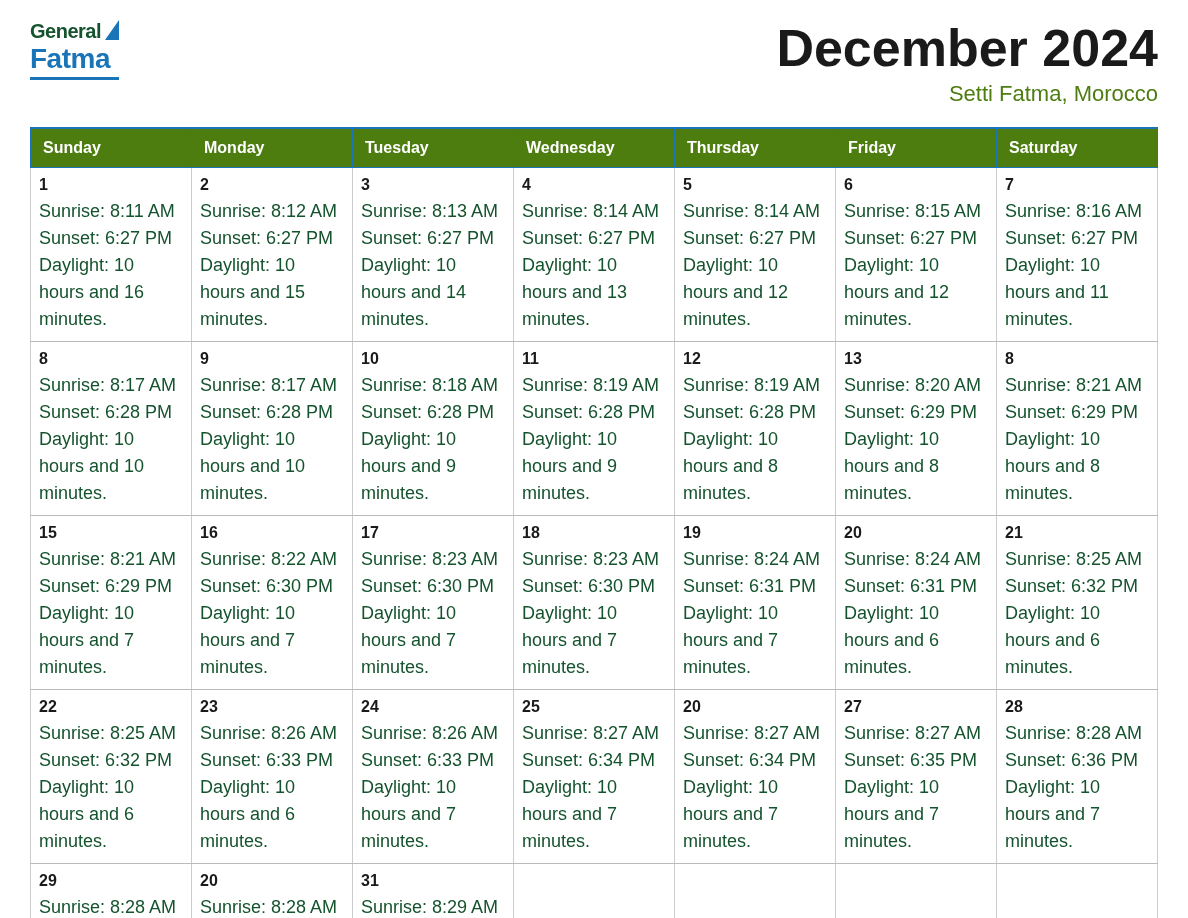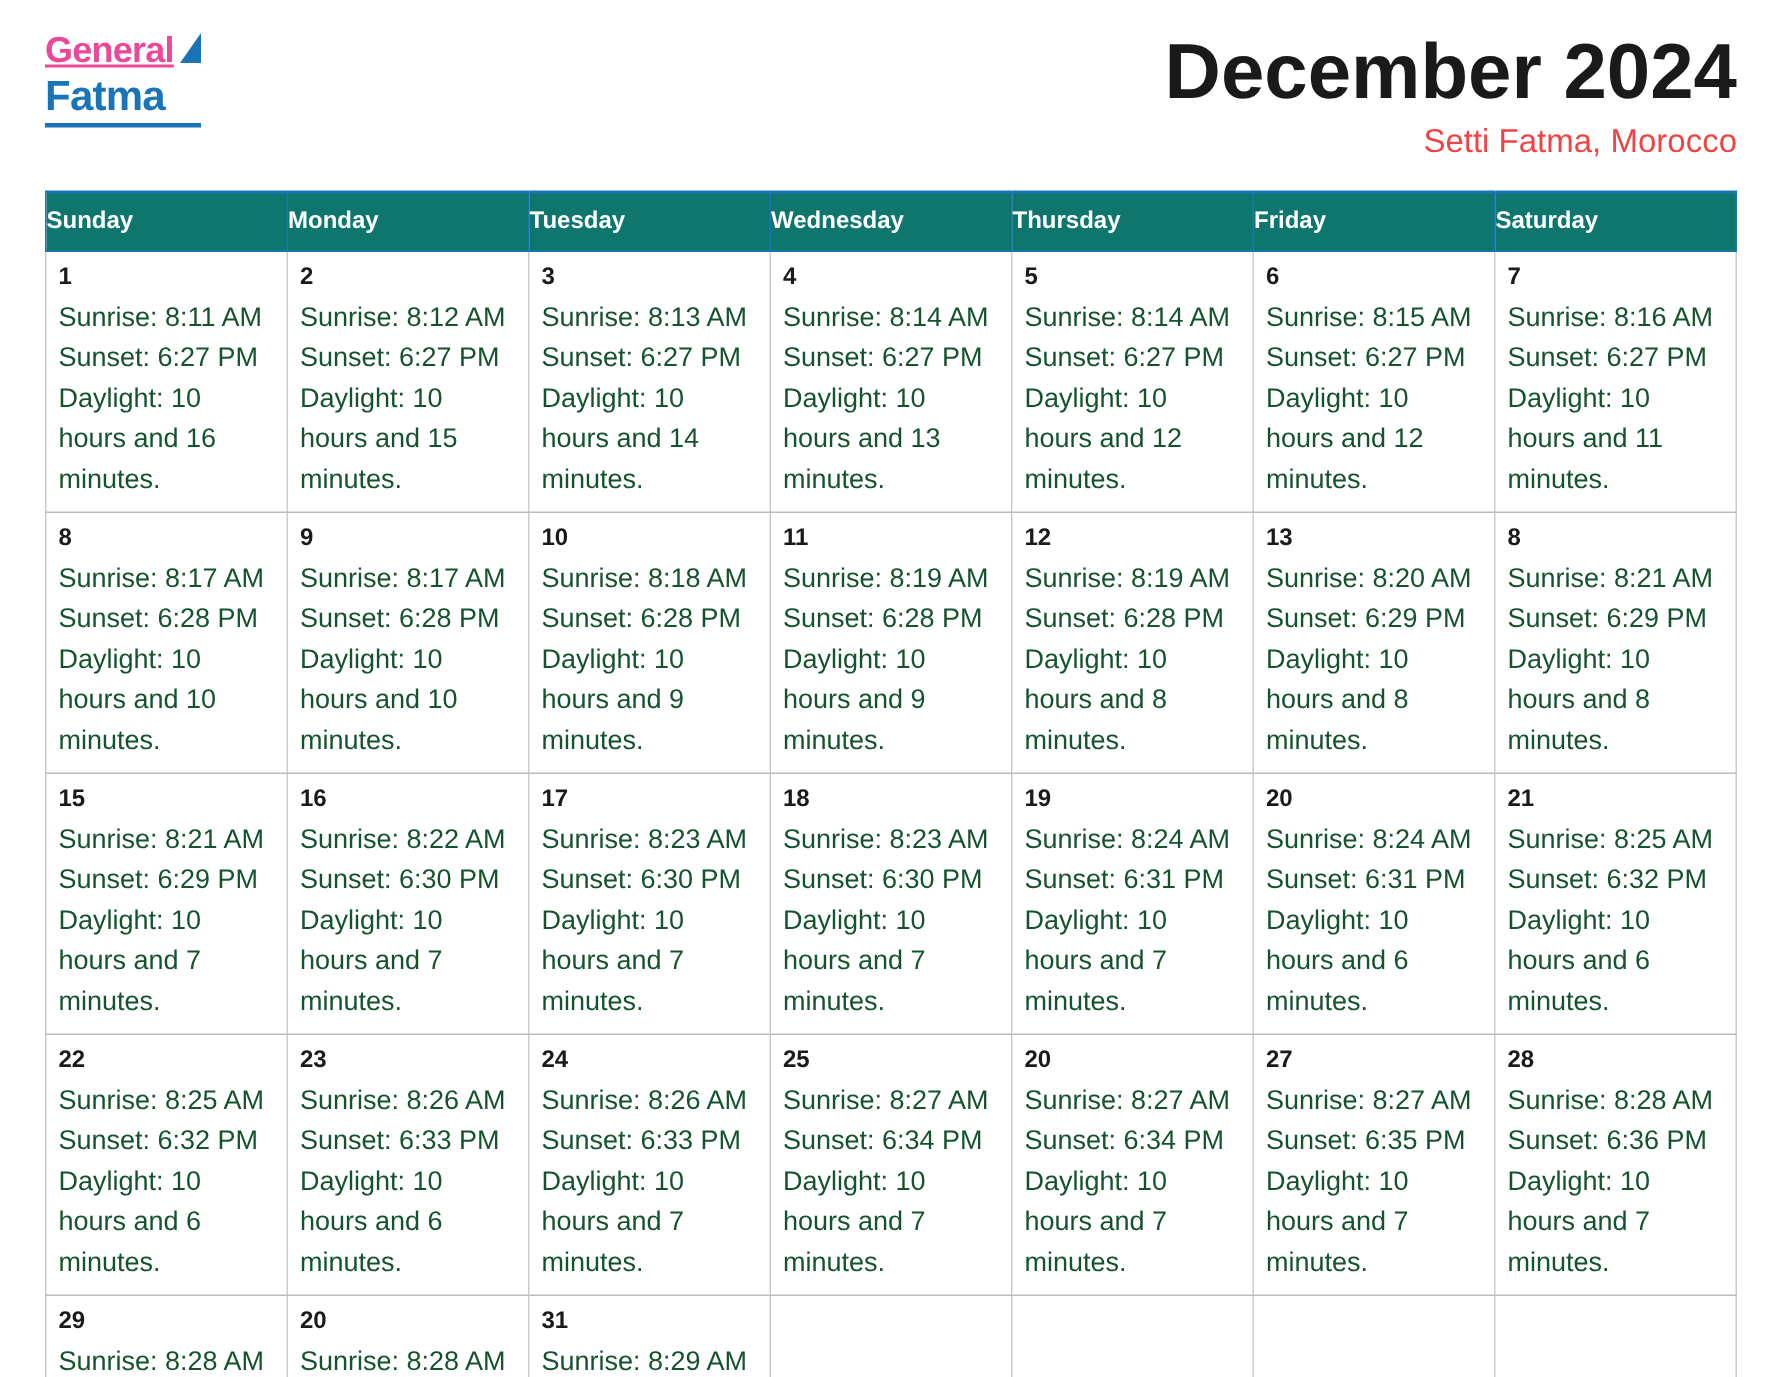--- a/index.html
+++ b/index.html
@@ -19,25 +19,24 @@
     .logo {
       display: flex;
       flex-direction: column;
       align-items: flex-start;
     }
     .logo-top {
       display: flex;
       align-items: center;
     }
     .logo-text-general {
-      font-size: 24px;
+      font-size: 20px;
       font-weight: bold;
-      color: #ec4899;
+      color: #14532d;
       letter-spacing: -0.5px;
-      text-decoration: underline;
     }
     .logo-triangle {
       width: 0;
       height: 0;
       border-left: 14px solid transparent;
       border-bottom: 20px solid #1a75b8;
       margin-left: 4px;
       margin-top: -4px;
     }
     .logo-text-blue {
@@ -56,31 +55,31 @@
       text-align: right;
     }
     .month-title {
       font-size: 52px;
       font-weight: bold;
       color: #1a1a1a;
       line-height: 1.1;
     }
     .location {
       font-size: 22px;
-      color: #ef4444;
+      color: #4d7c0f;
       margin-top: 4px;
     }
     .calendar {
       width: 100%;
       border-collapse: collapse;
     }
     .calendar th {
-      background-color: #0f766e;
+      background-color: #4d7c0f;
       color: #fff;
-      padding: 10px 0;
+      padding: 10px 12px;
       text-align: left;
       font-size: 16px;
       font-weight: 600;
       border: 1px solid #1a75b8;
     }
     .calendar td {
       border: 1px solid #ccc;
       vertical-align: top;
       padding: 8px;
       width: calc(100% / 7);

